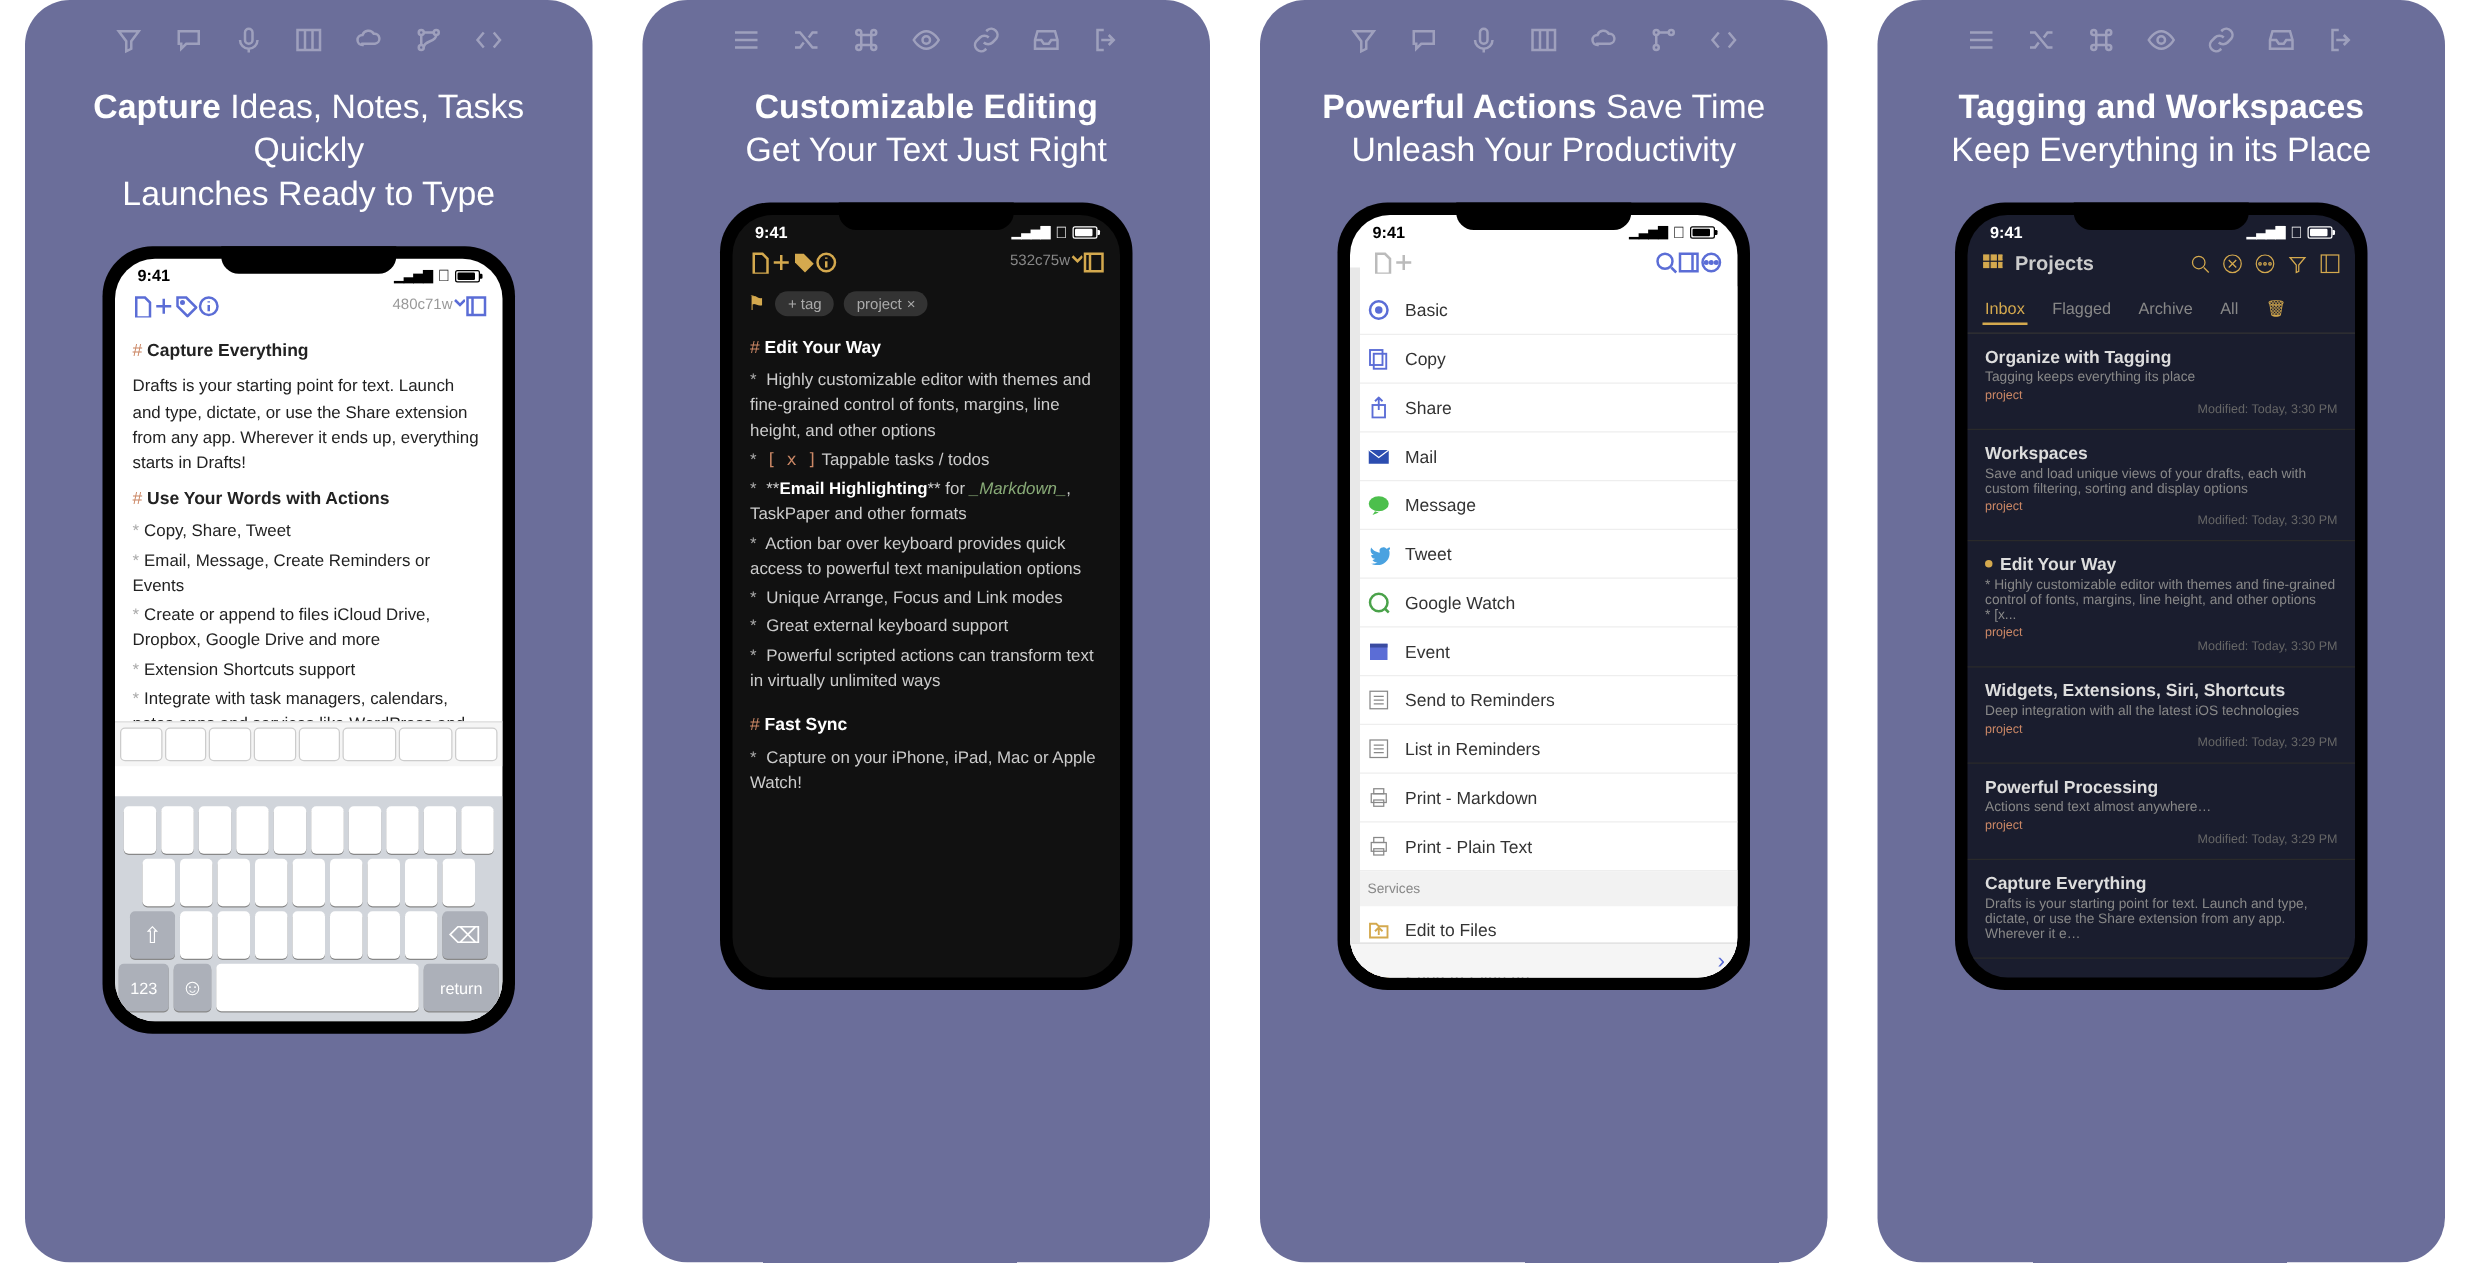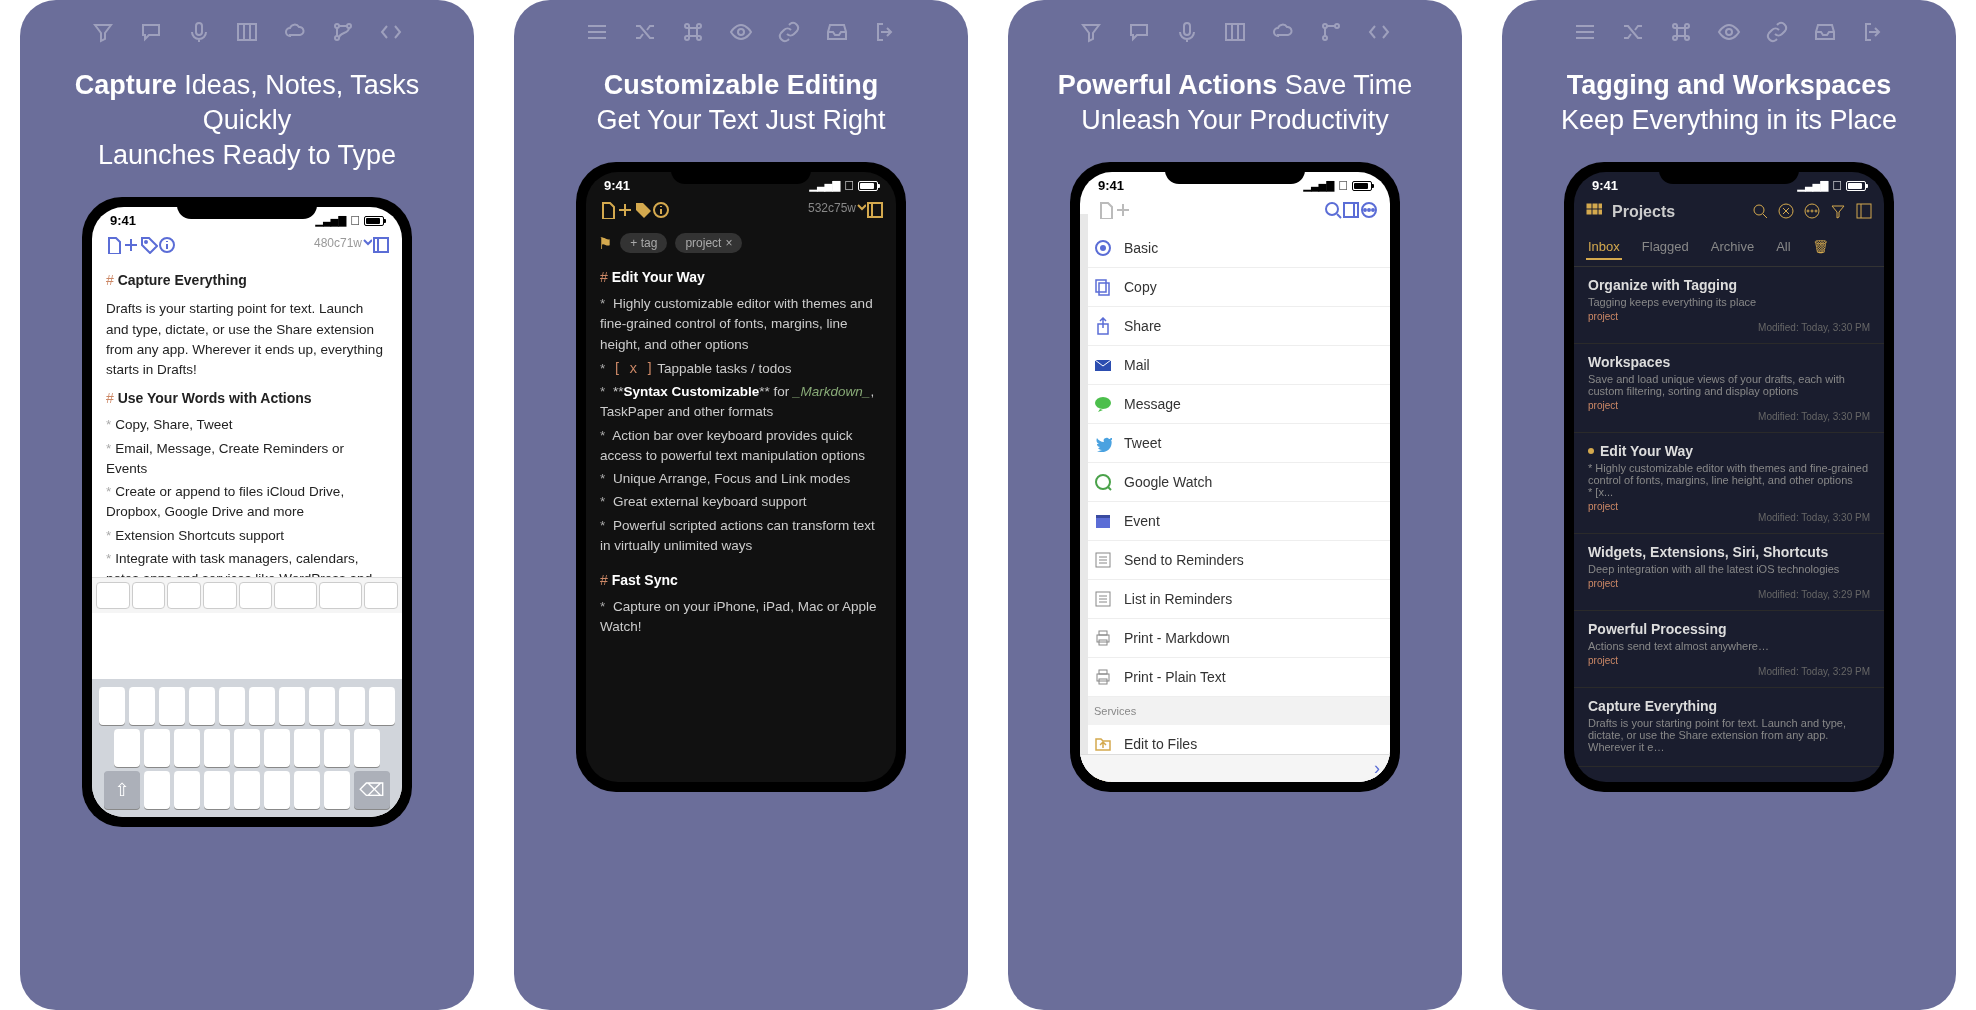--- a/index.html
+++ b/index.html
@@ -272,20 +272,26 @@
             <div class="key key-dark" style="min-width: 36px;">⇧</div>
             <div class="key">Z</div>
             <div class="key">X</div>
             <div class="key">C</div>
             <div class="key">V</div>
             <div class="key">B</div>
             <div class="key">N</div>
             <div class="key">M</div>
             <div class="key key-dark" style="min-width: 36px;">⌫</div>
           </div>
+        <div class="kb-row">
+          <div class="key key-dark key-sm" style="min-width:40px">123</div>
+          <div class="key key-dark" style="min-width:30px">☺</div>
+          <div class="key key-wide key-sm">space</div>
+          <div class="key key-dark key-sm" style="min-width:60px">return</div>
+        </div>
       </div>
     </div>
   </div>
 </div>
 
 <div class="card">
   <div class="card-toolbar">
     <svg>
         <path d="M3 6h18M3 12h18M3 18h18"></path>
       </svg>
@@ -353,21 +359,21 @@
       <div class="tag-row">
         <span class="tag-flag">⚑</span>
         <span class="tag-pill">+ tag</span>
         <span class="tag-pill"><span>project</span> ×</span>
       </div>
       <div class="editor">
         <h3><span class="hash">#</span> <b>Edit Your Way</b></h3>
         <ul id="s2-bullets">
             <li><span class="ast">*</span> Highly customizable editor with themes and fine-grained control of fonts, margins, line height, and other options</li>
             <li><span class="ast">*</span> <span class="cbox">[ x ]</span> Tappable tasks / todos</li>
-            <li><span class="ast">*</span> **<b style="color:#fff">Syntax Customizable</b>** for <em>_Markdown_</em>, TaskPaper and other formats</li>
+            <li><span class="ast">*</span> **<b style="color:#fff">Email Highlighting</b>** for <em>_Markdown_</em>, TaskPaper and other formats</li>
             <li><span class="ast">*</span> Action bar over keyboard provides quick access to powerful text manipulation options</li>
             <li><span class="ast">*</span> Unique Arrange, Focus and Link modes</li>
             <li><span class="ast">*</span> Great external keyboard support</li>
             <li><span class="ast">*</span> Powerful scripted actions can transform text in virtually unlimited ways</li>
           </ul>
         <h3 style="margin-top:14px"><span class="hash">#</span> <b>Fast Sync</b></h3>
         <ul id="s2-bullets2">
             <li><span class="ast">*</span> Capture on your iPhone, iPad, Mac or Apple Watch!</li>
           </ul>
       </div>

